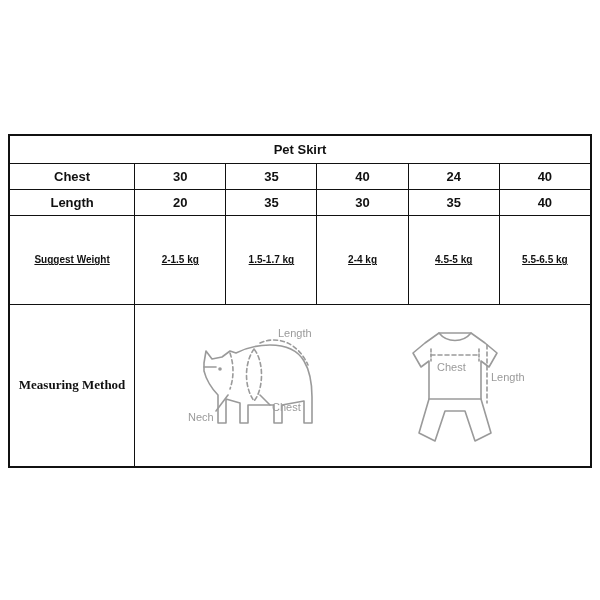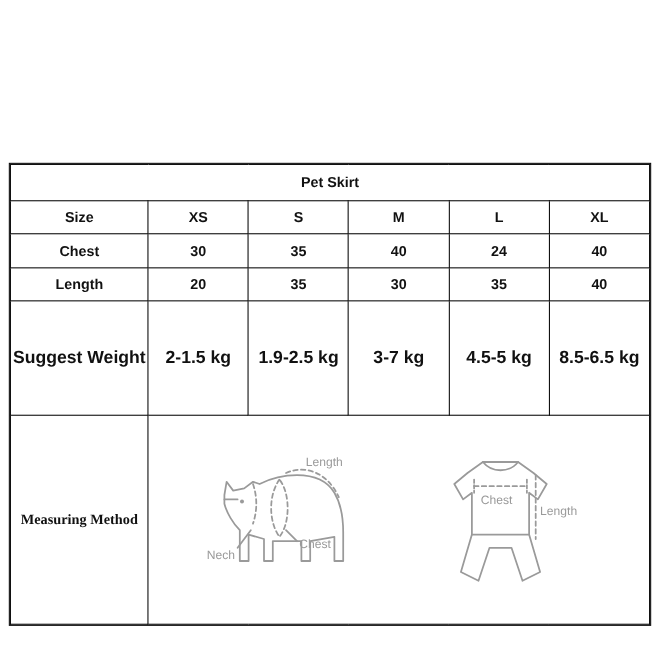--- a/index.html
+++ b/index.html
@@ -10,23 +10,23 @@
   body {
     width: 600px;
     height: 600px;
     font-family: "Liberation Sans", sans-serif;
     color: #111111;
     position: relative;
   }
   #page {
     position: absolute;
     left: 8px;
-    top: 148px;
+    top: 134px;
     width: 584px;
-    height: 421px;
+    height: 334px;
     border: 1px solid #111111;
     box-sizing: border-box;
   }
   table.size-table {
     width: 100%;
     height: 100%;
     border-collapse: collapse;
     table-layout: fixed;
   }
   table.size-table td {
@@ -47,21 +47,21 @@
   }
   td.rowlabel {
     font-size: 13px;
     font-weight: bold;
   }
   .col-label { width: 125px; }
   .col-size  { width: 91px; }
   tr.row-header td { height: 24px; }
   tr.row-chest td  { height: 24px; }
   tr.row-length td { height: 24px; }
-  tr.row-weight td { height: 84px; font-size: 16px; }
+  tr.row-weight td { height: 84px; font-size: 10px; text-decoration: underline; }
   tr.row-measure td { height: 155px; }
   td.measure-label {
     font-family: Liberation Serif, serif;
     font-size: 12.5px;
     font-weight: normal;
     letter-spacing: 0px;
   }
   td.diagram-cell {
     padding: 0;
   }
@@ -91,51 +91,43 @@
       <col class="col-size">
       <col class="col-size">
       <col class="col-size">
       <col class="col-size">
       <col class="col-size">
     </colgroup>
     <tbody>
       <tr>
         <td class="title-cell" colspan="6">Pet Skirt</td>
       </tr>
-      <tr class="row-header">
-        <td class="rowlabel">Size</td>
-        <td>XS</td>
-        <td>S</td>
-        <td>M</td>
-        <td>L</td>
-        <td>XL</td>
-      </tr>
       <tr class="row-chest">
         <td class="rowlabel">Chest</td>
         <td>30</td>
         <td>35</td>
         <td>40</td>
         <td>24</td>
         <td>40</td>
       </tr>
       <tr class="row-length">
         <td class="rowlabel">Length</td>
         <td>20</td>
         <td>35</td>
         <td>30</td>
         <td>35</td>
         <td>40</td>
       </tr>
       <tr class="row-weight">
         <td class="rowlabel">Suggest Weight</td>
         <td>2-1.5 kg</td>
-        <td>1.9-2.5 kg</td>
-        <td>3-7 kg</td>
+        <td>1.5-1.7 kg</td>
+        <td>2-4 kg</td>
         <td>4.5-5 kg</td>
-        <td>8.5-6.5 kg</td>
+        <td>5.5-6.5 kg</td>
       </tr>
       <tr class="row-measure">
         <td class="measure-label">Measuring Method</td>
         <td class="diagram-cell" colspan="5">
           <div class="diagram-wrap">
 
             <svg width="175" height="140" viewBox="0 0 175 140">
               <g fill="none" stroke="#9a9a9a" stroke-width="1.6" stroke-linejoin="round" stroke-linecap="round">
 
                 <path d="M18,48 L20,36 L26,44 L36,42 L44,36 L50,38

